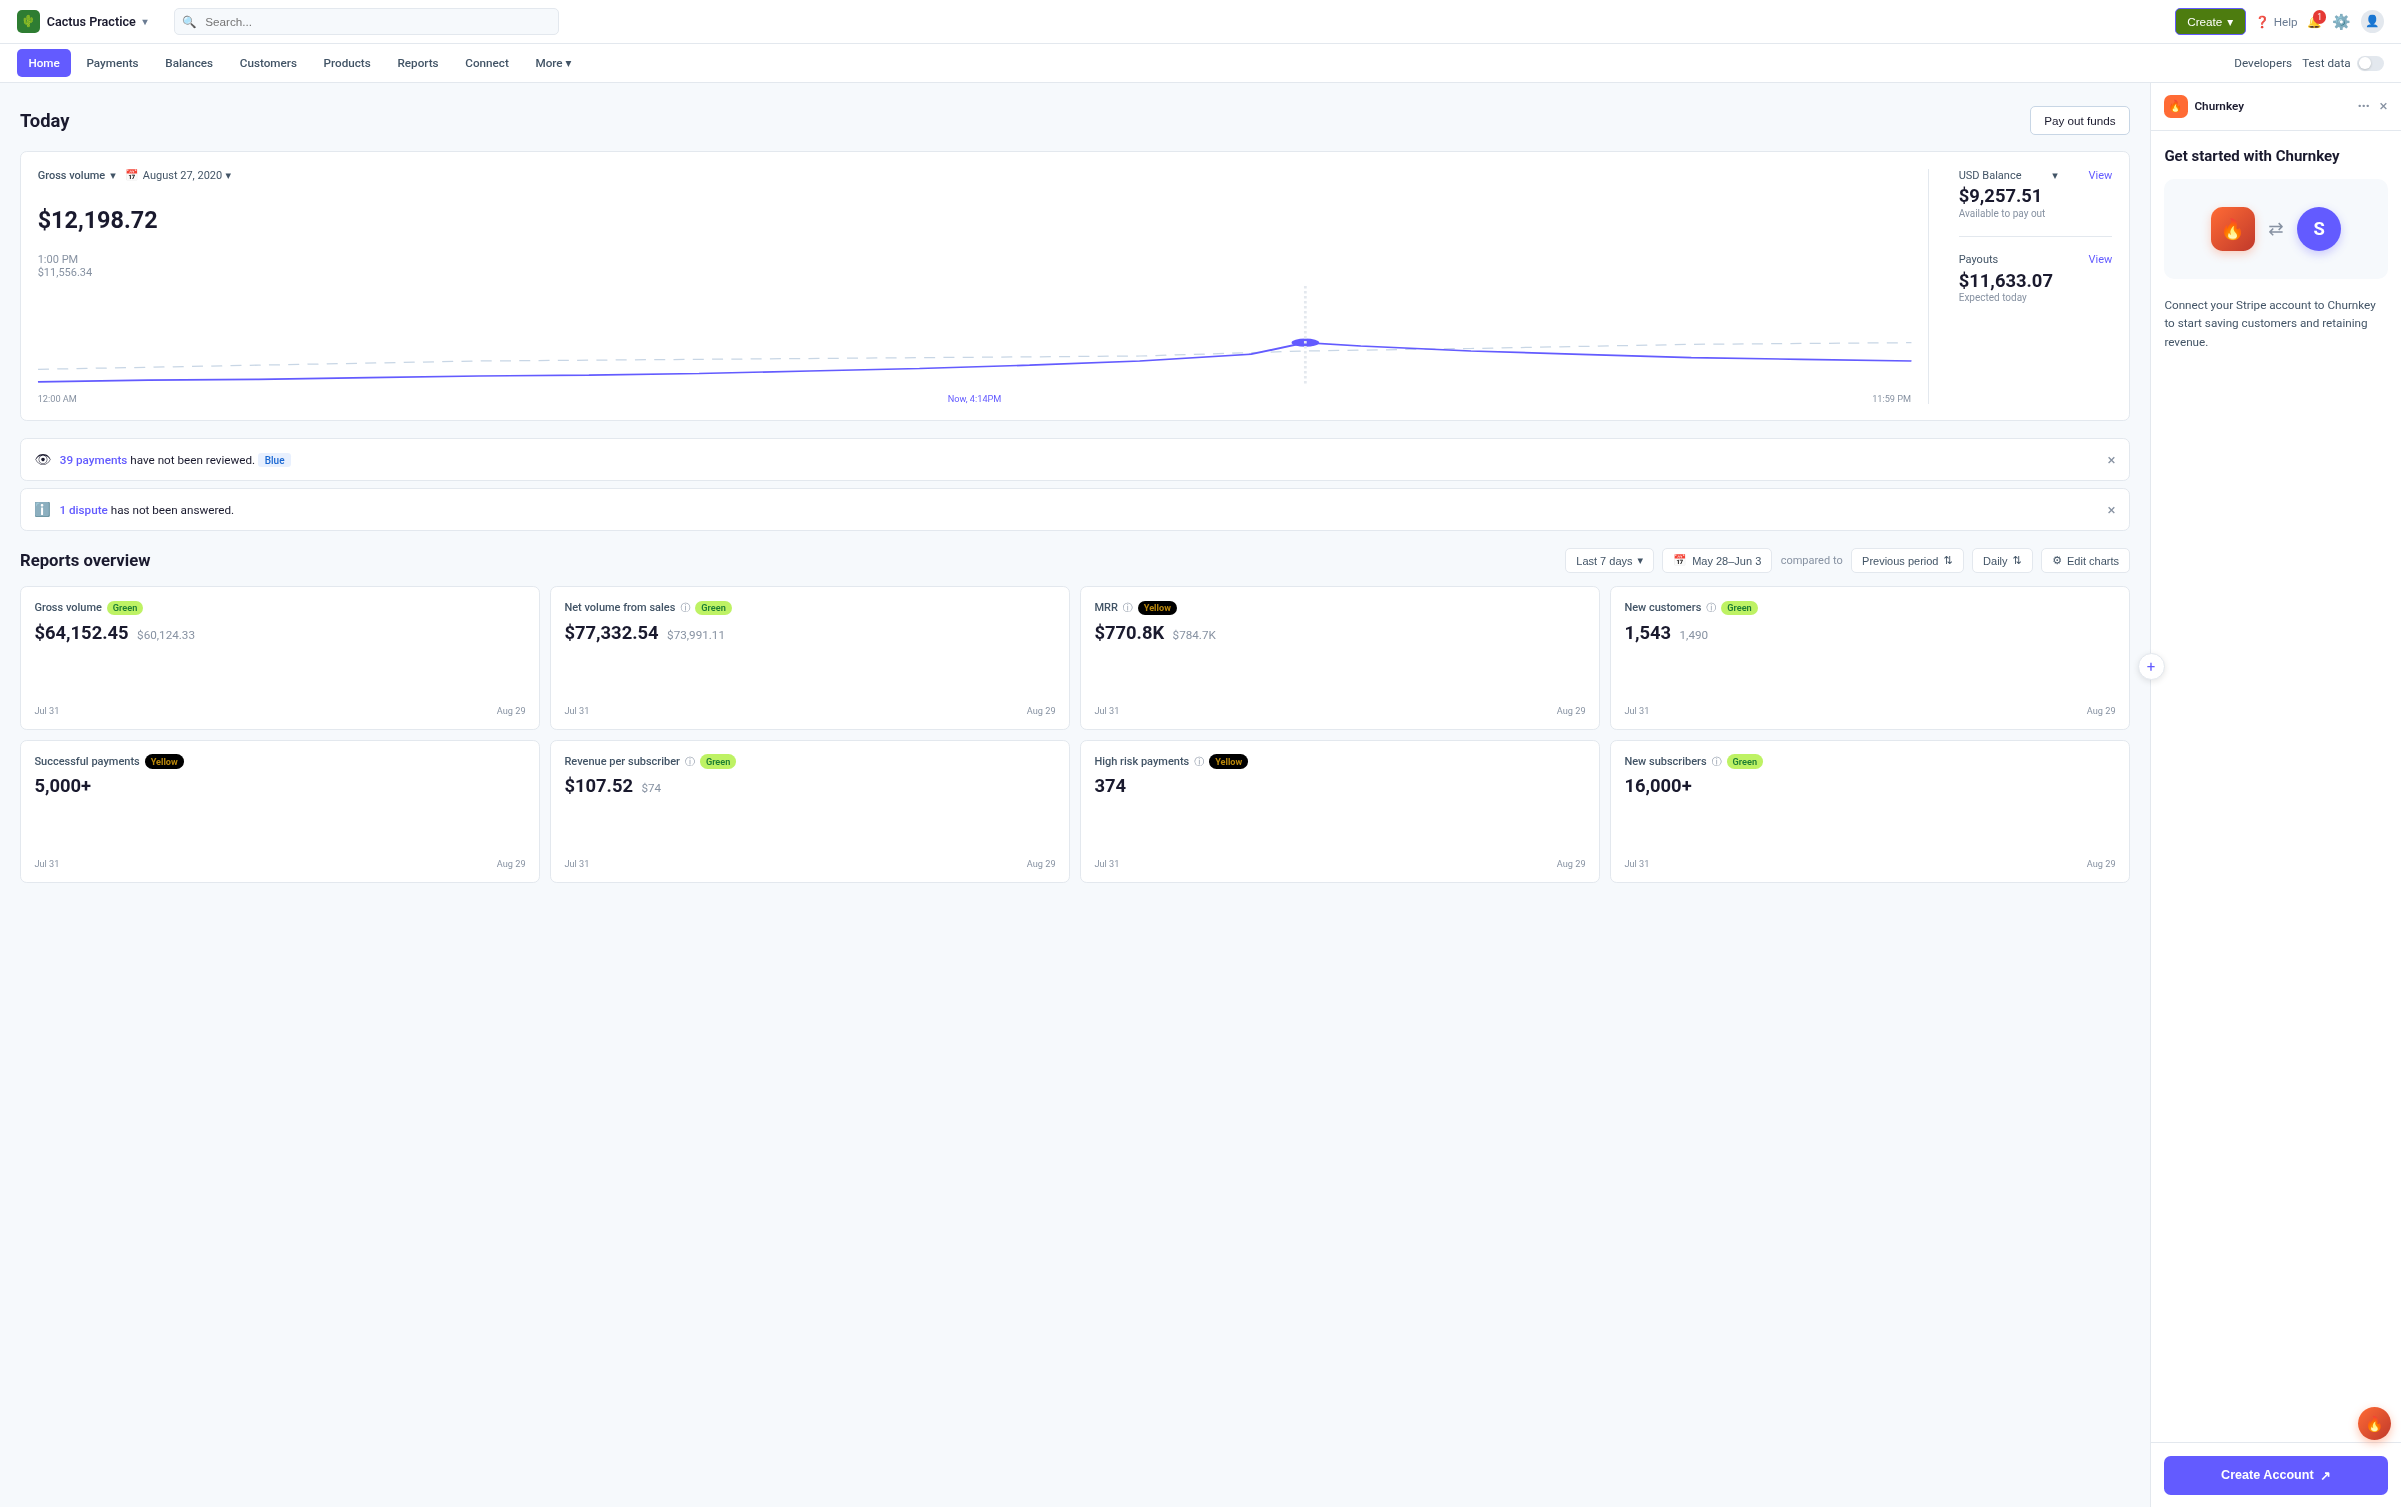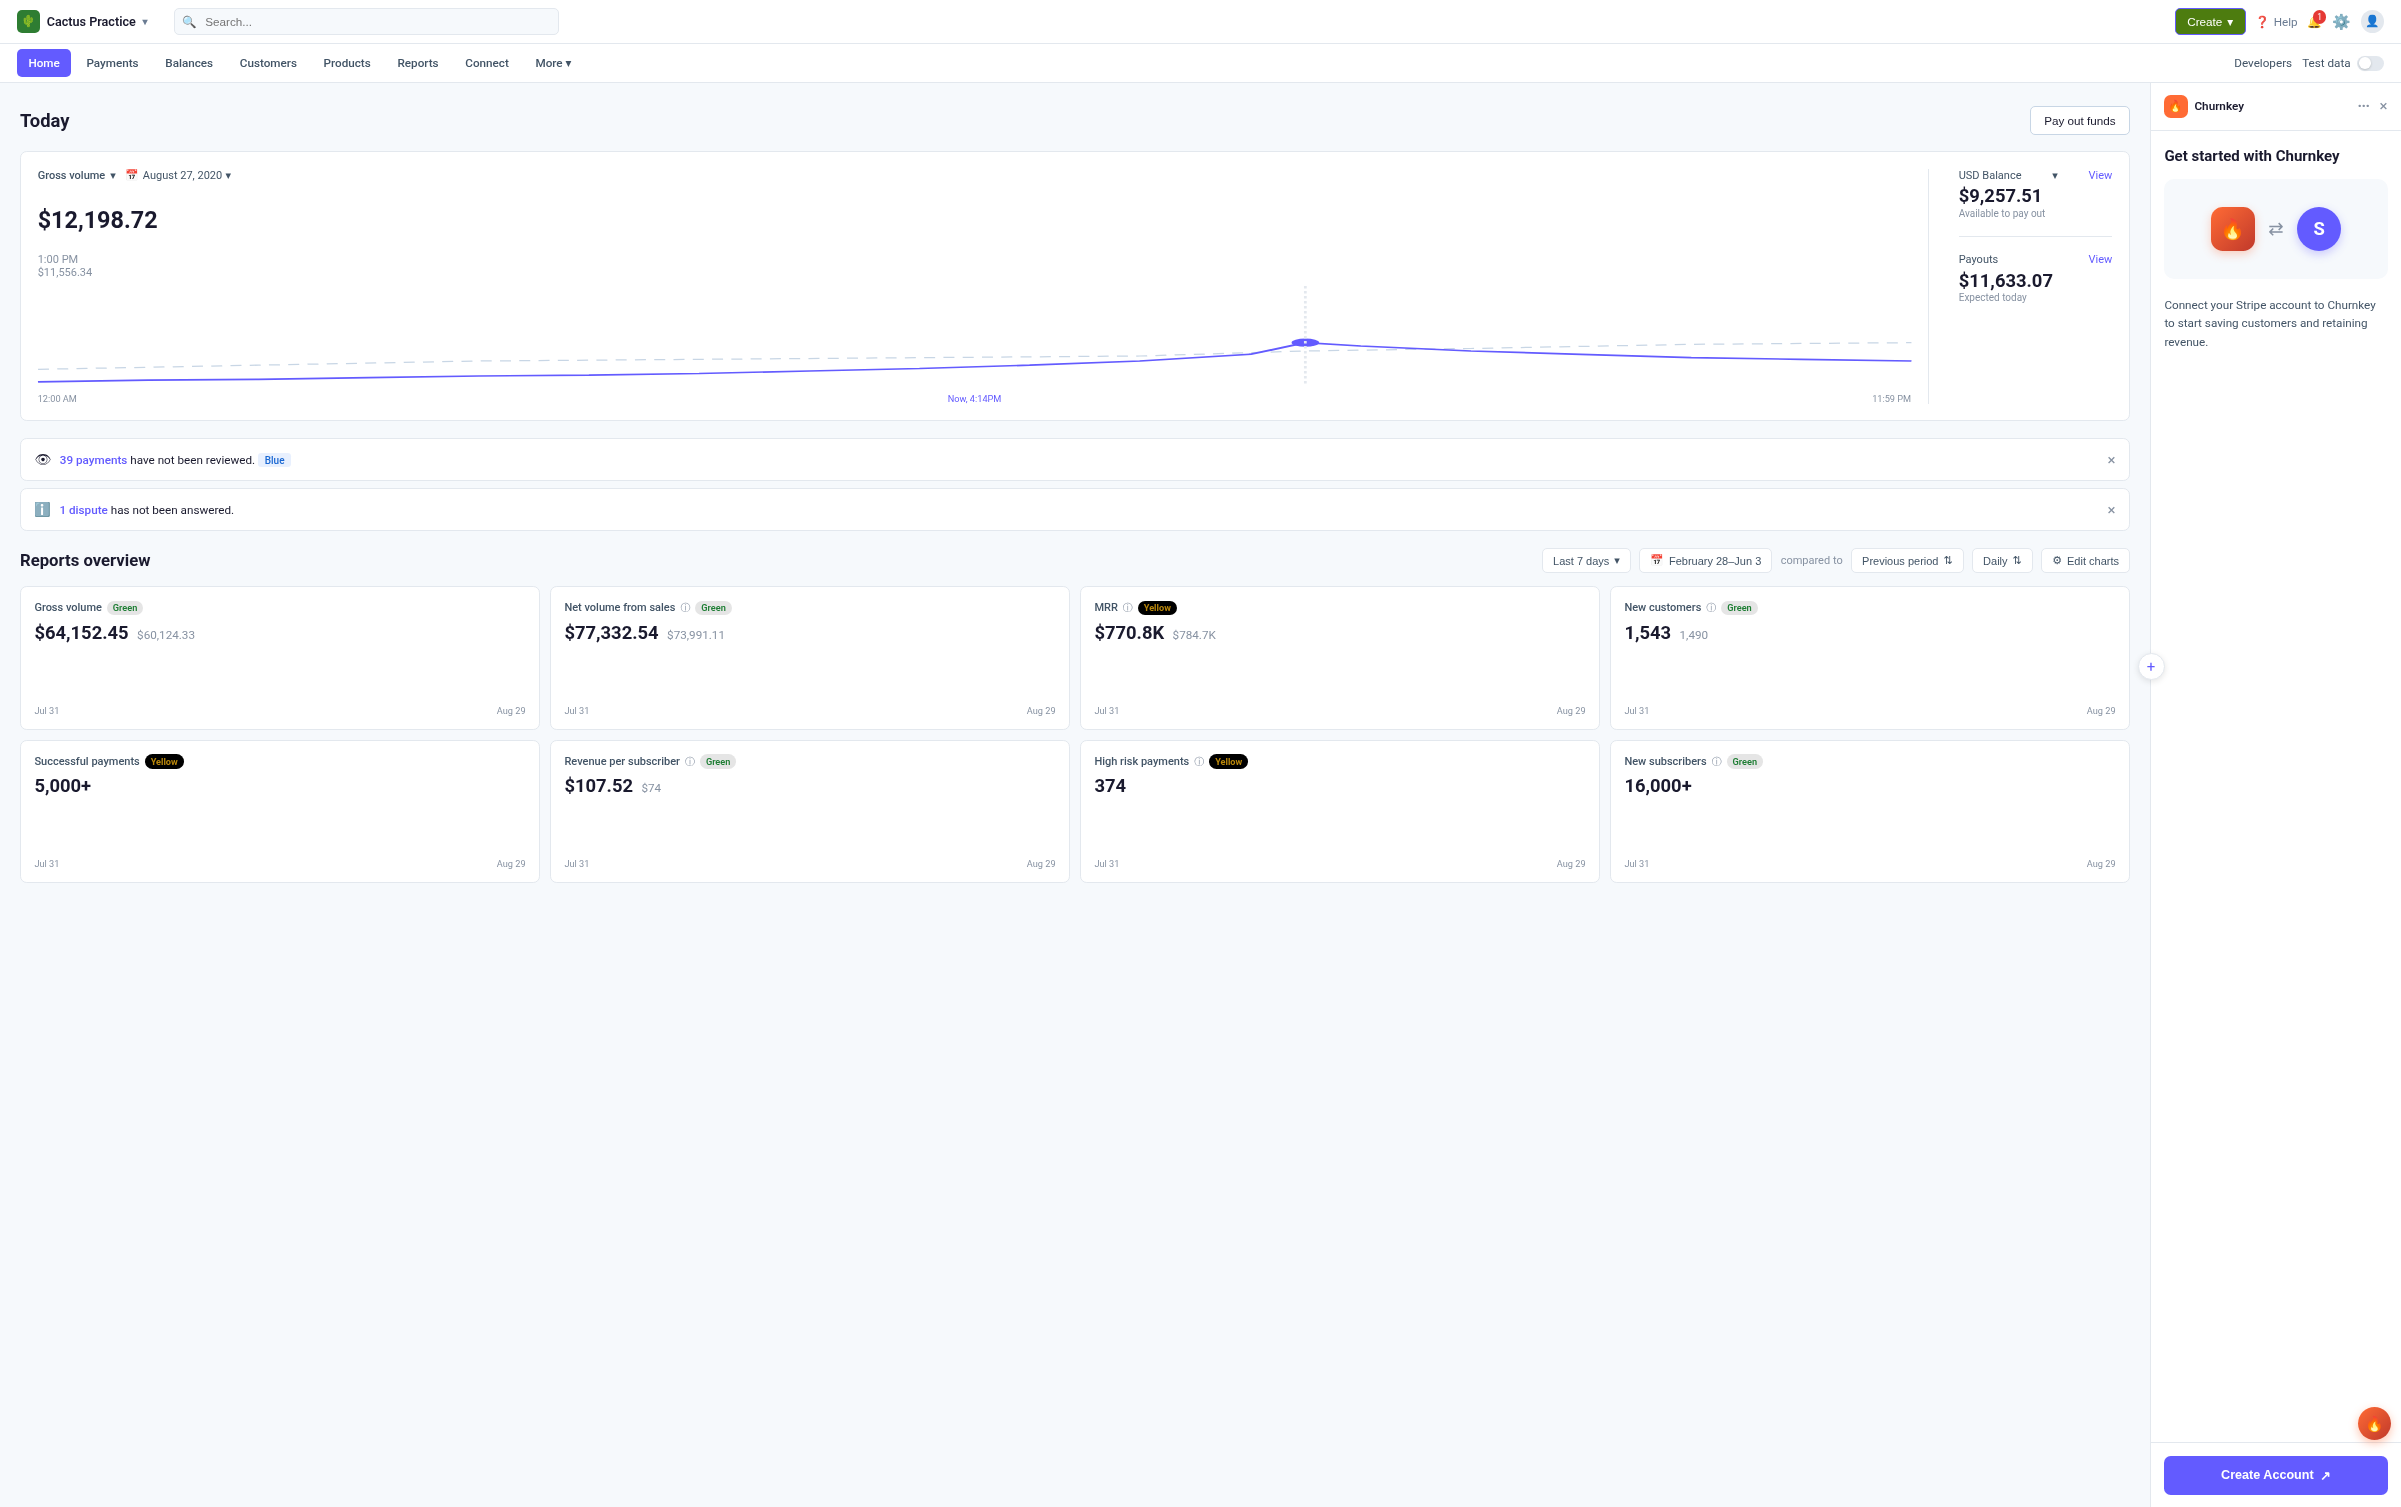--- a/index.html
+++ b/index.html
@@ -72,21 +72,21 @@
     .reports-title { font-size: 16.7px; font-weight: 700; color: #1a1a2e; flex: 1; }
     .filter-btn { padding: 5px 10px; border: 0.8px solid #e3e8ee; background: white; border-radius: 5px; font-size: 11px; cursor: pointer; display: flex; align-items: center; gap: 5px; color: #425466; }
     .compared-to { font-size: 11px; color: #8792a2; }
     .edit-charts-btn { padding: 5px 10px; border: 0.8px solid #e3e8ee; background: white; border-radius: 5px; font-size: 11px; cursor: pointer; display: flex; align-items: center; gap: 5px; color: #425466; margin-left: auto; }
 
     
     .metrics-grid { display: grid; grid-template-columns: repeat(4, 1fr); gap: 10px; }
     .metric-card { background: white; border: 0.8px solid #e3e8ee; border-radius: 6.7px; padding: 13.4px; }
     .metric-card-header { display: flex; align-items: center; gap: 5px; margin-bottom: 6.7px; flex-wrap: wrap; }
     .metric-card-label { font-size: 11px; color: #425466; font-weight: 500; }
-    .tag-green { background: #e5e5e5; color: #1e7e34; font-size: 9.2px; padding: 1.7px 5.9px; border-radius: 10px; font-weight: 600; }
+    .tag-green { background: #bef264; color: #1e7e34; font-size: 9.2px; padding: 1.7px 5.9px; border-radius: 10px; font-weight: 600; }
     .tag-yellow { background: #000000; color: #b8860b; font-size: 9.2px; padding: 1.7px 5.9px; border-radius: 10px; font-weight: 700; }
     .metric-values { display: flex; align-items: baseline; gap: 8.4px; margin-bottom: 8.4px; }
     .metric-main { font-size: 18.4px; font-weight: 700; color: #1a1a2e; }
     .metric-compare { font-size: 11.7px; color: #8792a2; }
     .metric-mini-chart { height: 50px; }
     .metric-dates { display: flex; justify-content: space-between; font-size: 9.2px; color: #8792a2; margin-top: 3.3px; }
     .info-icon { color: #8792a2; font-size: 10px; cursor: pointer; }
 
     
     .side-panel-header { padding: 11.7px 13.4px; border-bottom: 0.8px solid #e3e8ee; display: flex; align-items: center; gap: 6.7px; }
@@ -248,21 +248,21 @@
     </div>
 
     <div class="reports-header">
       <span class="reports-title">Reports overview</span>
       <button class="filter-btn">
         <span>Last 7 days</span>
         <span>▾</span>
       </button>
       <button class="filter-btn">
         <span>📅</span>
-        <span>February 28–Jun 3</span>
+        <span>May 28–Jun 3</span>
       </button>
       <span class="compared-to">compared to</span>
       <button class="filter-btn">
         <span>Previous period</span>
         <span>⇅</span>
       </button>
       <button class="filter-btn" style="margin-left:auto;">
         <span>Daily</span>
         <span>⇅</span>
       </button>

